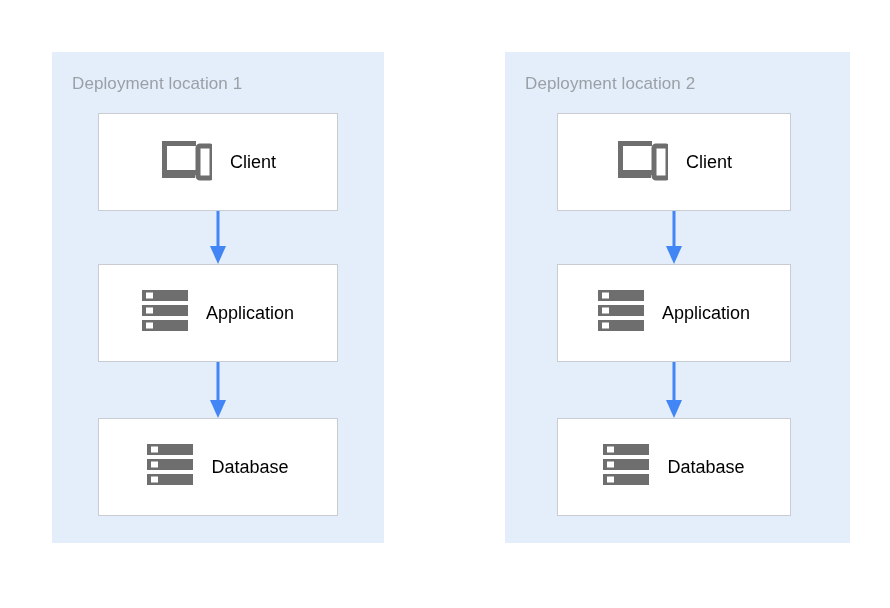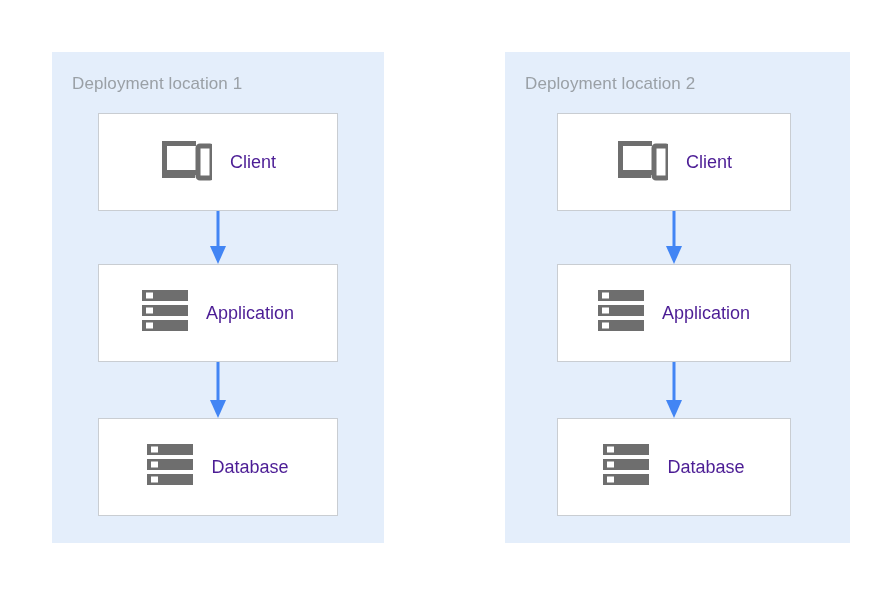--- a/index.html
+++ b/index.html
@@ -53,21 +53,21 @@
     align-items: center;
     justify-content: center;
   }
   .node-inner {
     display: flex;
     align-items: center;
     gap: 18px;
   }
   .node-label {
     font-size: 18px;
-    color: #4c1d95;
+    color: #000000;
     white-space: nowrap;
   }
 
   
   #zone-1 .node { left: 46px; width: 240px; }
   #zone-1 .node.client      { top: 61px;  height: 98px; }
   #zone-1 .node.application { top: 212px; height: 98px; }
   #zone-1 .node.database    { top: 366px; height: 98px; }
 
   

